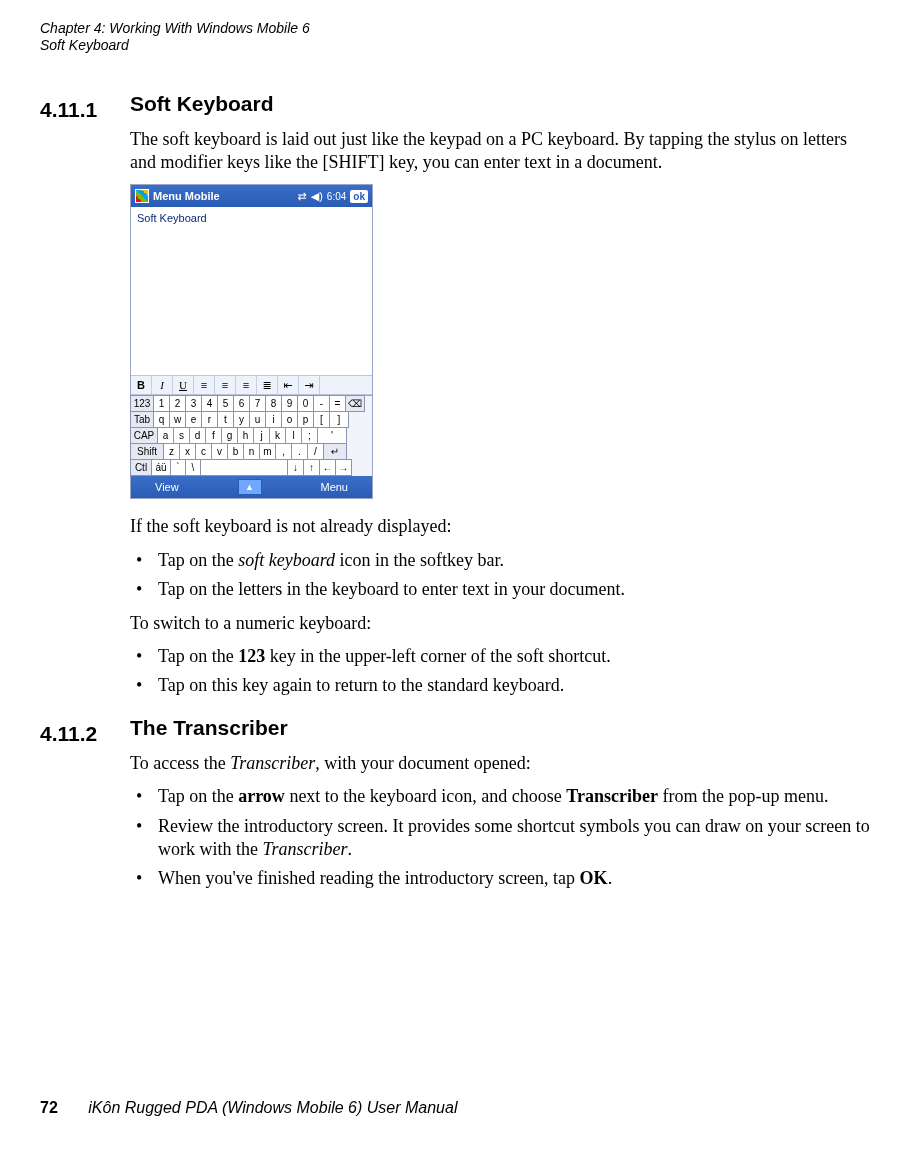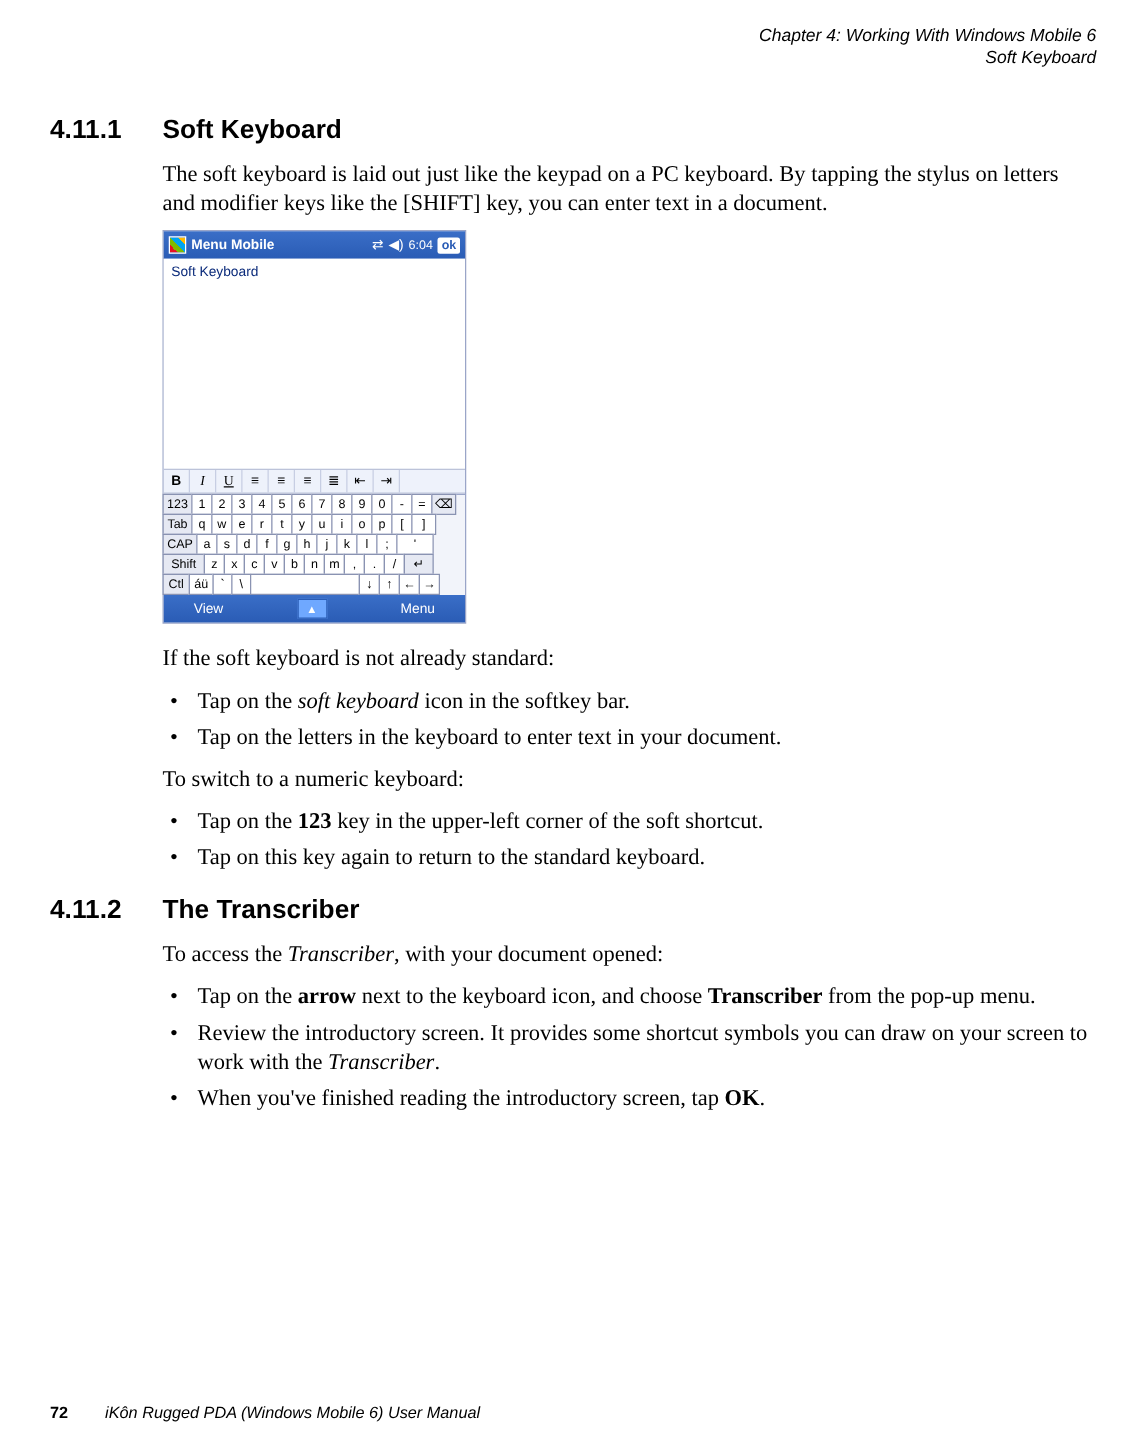--- a/index.html
+++ b/index.html
@@ -20,36 +20,35 @@
     box-sizing: border-box;
   }
   .hdr {
     font-family: "Trebuchet MS", Verdana, Arial, sans-serif;
     font-style: italic;
     font-size: 14px;
     line-height: 1.2;
     font-weight: 500;
     color: #000;
     margin-bottom: 38px;
-    text-align: right;
   }
   .section-num {
     display: inline-block;
     width: 90px;
     vertical-align: top;
   }
   .h3 {
     font-family: "Trebuchet MS", Verdana, Arial, sans-serif;
     font-weight: 700;
     font-size: 21px;
     margin: 0 0 12px 0;
   }
   .h3-wrap {
     display: flex;
-    align-items: flex-start;
+    align-items: center;
     margin-top: 6px;
   }
   .h3-wrap .section-num { font-family: "Trebuchet MS", Verdana, Arial, sans-serif; font-weight:700; font-size:21px; }
   .body-block {
     margin-left: 90px;
     font-size: 18px;
     line-height: 1.3;
   }
   .para { margin: 0 0 10px 0; }
   .bullets { list-style: none; padding:0; margin:0 0 10px 0; }
@@ -149,25 +148,25 @@
   .softbar-center {
     width:22px; height:14px;
     background:#6fa8ff;
     border:1px solid #2a5cb5;
     display:flex;align-items:center;justify-content:center;
     font-size:9px;
   }
 
   .footer {
     position:absolute;
-    bottom: 24px;
+    bottom: 44px;
     left: 40px;
     font-family: "Trebuchet MS", Verdana, Arial, sans-serif;
     font-style: italic;
-    font-size: 13px;
+    font-size: 16px;
     font-weight:500;
   }
   .footer .pg{
     font-weight:700;
     font-style:normal;
     margin-right: 26px;
   }
 </style>
 </head>
 <body>
@@ -289,21 +288,21 @@
       </div>
       <div class="softbar">
         <span>View</span>
         <span class="softbar-center">
             <span>▲</span>
           </span>
         <span>Menu</span>
       </div>
     </div>
 
-    <p class="para">If the soft keyboard is not already standard:</p>
+    <p class="para">If the soft keyboard is not already displayed:</p>
     <ul class="bullets">
       <li>
         <span>Tap on the </span><span class="italic">soft keyboard</span><span> icon in the softkey bar.</span>
       </li>
       <li>Tap on the letters in the keyboard to enter text in your document.</li>
     </ul>
     <p class="para">To switch to a numeric keyboard:</p>
     <ul class="bullets">
       <li>
         <span>Tap on the </span><span class="bold">123</span><span> key in the upper-left corner of the soft shortcut.</span>

